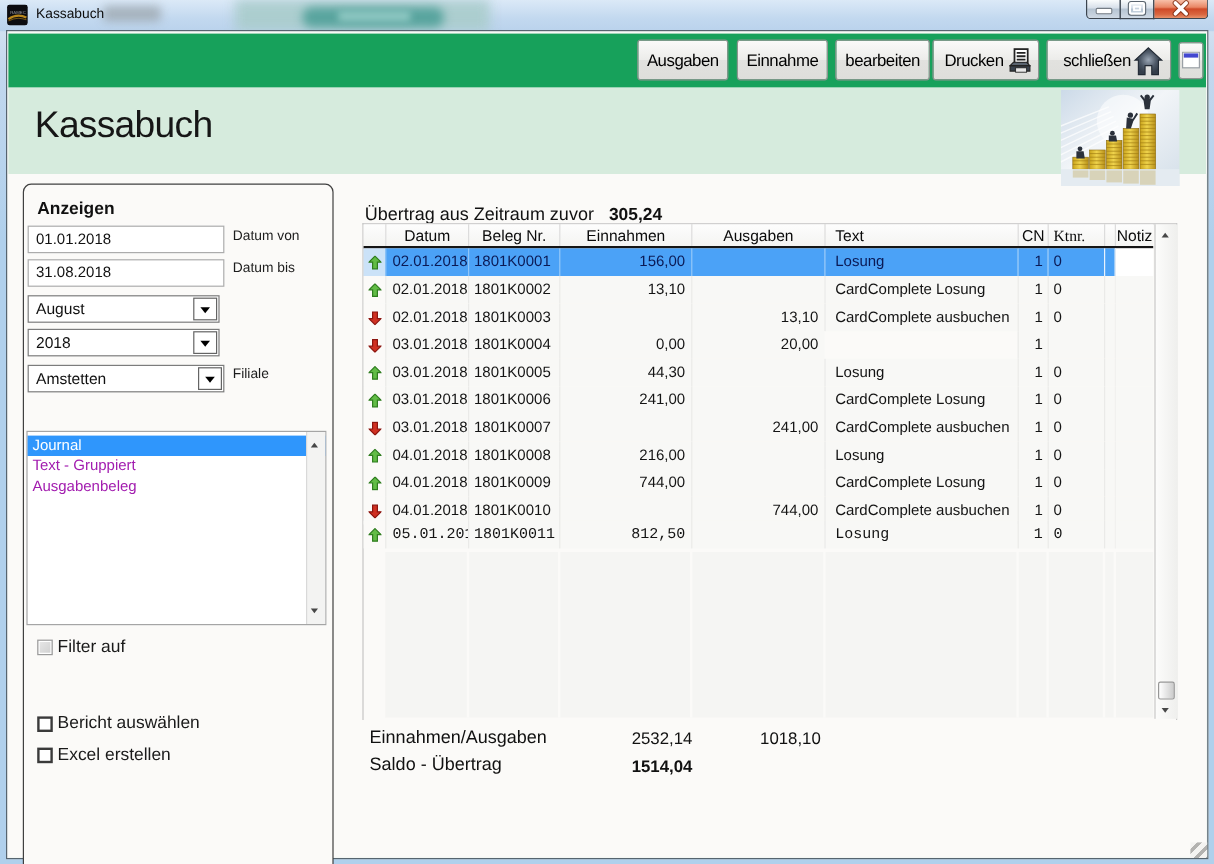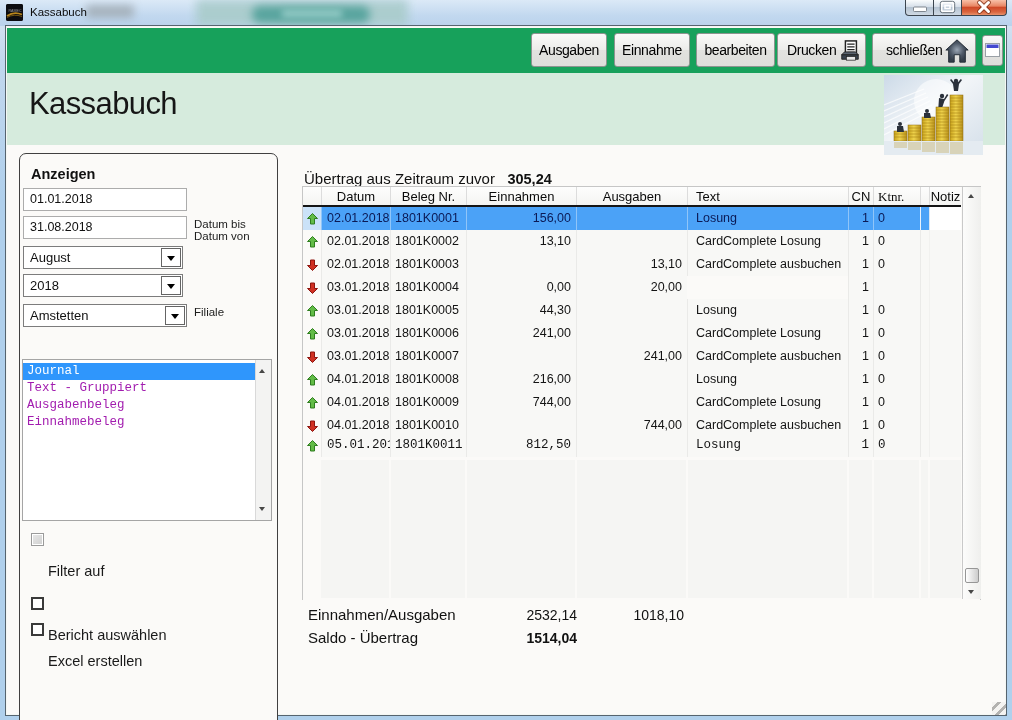--- a/index.html
+++ b/index.html
@@ -31,28 +31,28 @@
 #photo{left:878px;top:49px;width:99px;height:80px;}
 
 #panel{left:13px;top:127px;width:259px;height:636px;border:1px solid #404040;border-radius:7px;background:#fbfaf8;}
 #panel .lbl{position:absolute;font-size:11.5px;color:#1c1c1c;}
 .inp{position:absolute;left:3px;width:164px;height:23px;border:1px solid #acacac;background:#fff;font-size:12.5px;color:#111;line-height:21px;padding-left:6px;}
 .cmb{position:absolute;left:3px;width:160px;height:23px;border:1px solid #7c7c7c;background:#fff;font-size:13px;color:#111;line-height:21px;padding-left:6px;}
 .cmb .ab{position:absolute;right:1px;top:1px;width:20px;height:19px;border:1px solid #646464;background:#fff;}
 .cmb .ab:after{content:"";position:absolute;left:5px;top:7px;border:4px solid transparent;border-top:5px solid #000;}
 #listbox{left:2px;top:205px;width:250px;height:162px;border:1px solid #a5a5a5;background:#fff;font-size:12.5px;}
 #listbox .it{height:17px;line-height:17px;padding-left:4px;color:#a21caf;}
-#listbox{padding-top:3px;font-family:Liberation Mono, monospace;}
+#listbox{padding-top:3px;}
 #listbox .it.sel{background:#2f96fc;color:#fff;}
 #lbsb{position:absolute;right:0;top:0;width:16px;height:160px;background:#f3f3f2;border-left:1px solid #d9d9d9;}
 .tri-u{width:0;height:0;border:3.5px solid transparent;border-bottom:4.5px solid #474747;position:absolute;}
 .tri-d{width:0;height:0;border:3.5px solid transparent;border-top:4.5px solid #474747;position:absolute;}
 .ck{position:absolute;width:13px;height:13px;border:2px solid #3a3a3a;background:#fff;}
 .ck.dis{border:1px solid #9a9a9a;background:linear-gradient(135deg,#e8e8e8,#cfcfcf);box-shadow:inset 0 0 0 1px #fff;}
-.cklbl{position:absolute;font-size:14.5px;color:#1a1a1a;margin-top:32px;}
+.cklbl{position:absolute;font-size:14.5px;color:#1a1a1a;}
 
 #uebertrag{left:298px;top:144px;font-size:15px;color:#111;}
 #uebertrag b{font-size:14.5px;}
 #grid{left:296px;top:160px;width:679px;height:414px;background:#fbfaf8;border:1px solid #c6c6c6;border-bottom:none;}
 .hc{position:absolute;top:0;height:18px;font-size:13px;color:#0a0a0a;background:linear-gradient(#fdfdfd,#f4f4f2);border-left:1px solid #dcdcdc;line-height:20px;}
 #hline{position:absolute;left:0;top:18px;width:658px;height:2px;background:#151515;}
 .row{position:absolute;left:0;width:580px;height:23px;font-size:12.5px;color:#141414;}
 .cell{position:absolute;top:0;height:23px;line-height:23px;background:#f8f8f6;border-left:1px solid #eaeae8;overflow:hidden;}
 .c0{left:0;width:18px;border-left:none;background:#fbfaf8;}
 .c1{left:18px;width:69px;padding-left:5px;}
@@ -212,32 +212,31 @@
           <rect x="24" y="67" width="13" height="8" fill="#b89018"></rect>
           <rect x="38" y="67" width="13" height="10" fill="#b89018"></rect>
           <rect x="52" y="67" width="13" height="11" fill="#b89018"></rect>
           <rect x="66" y="67" width="13" height="12" fill="#b89018"></rect>
       </g>
     </svg>
   </div>
   <div class="abs" id="panel">
     <div class="abs" style="left:11px;top:12px;font-size:14.5px;font-weight:bold;color:#111;">Anzeigen</div>
     <div class="inp" style="top:34px;">01.01.2018</div>
-    <div class="lbl" style="left:174px;top:37px;margin-top:39px;">Datum von</div>
+    <div class="lbl" style="left:174px;top:37px;">Datum von</div>
     <div class="inp" style="top:62px;">31.08.2018</div>
     <div class="lbl" style="left:174px;top:64px;">Datum bis</div>
     <div class="cmb" style="top:92px;">August<span class="ab"></span></div>
     <div class="cmb" style="top:120px;">2018<span class="ab"></span></div>
     <div class="cmb" style="top:150px;width:164px;">Amstetten<span class="ab"></span></div>
     <div class="lbl" style="left:174px;top:152px;">Filiale</div>
     <div class="abs" id="listbox">
       <div class="it sel">Journal</div>
       <div class="it">Text - Gruppiert</div>
       <div class="it">Ausgabenbeleg</div>
-      <div class="it">Einnahmebeleg</div>
       <div id="lbsb">
         <div class="tri-u" style="left:3px;top:6px;"></div>
         <div class="tri-d" style="left:3px;bottom:6px;"></div>
       </div>
     </div>
     <div class="ck dis" style="left:11px;top:379px;"></div>
     <div class="cklbl" style="left:28px;top:377px;">Filter auf</div>
     <div class="ck" style="left:11px;top:443px;"></div>
     <div class="cklbl" style="left:28px;top:441px;">Bericht auswählen</div>
     <div class="ck" style="left:11px;top:469px;"></div>

